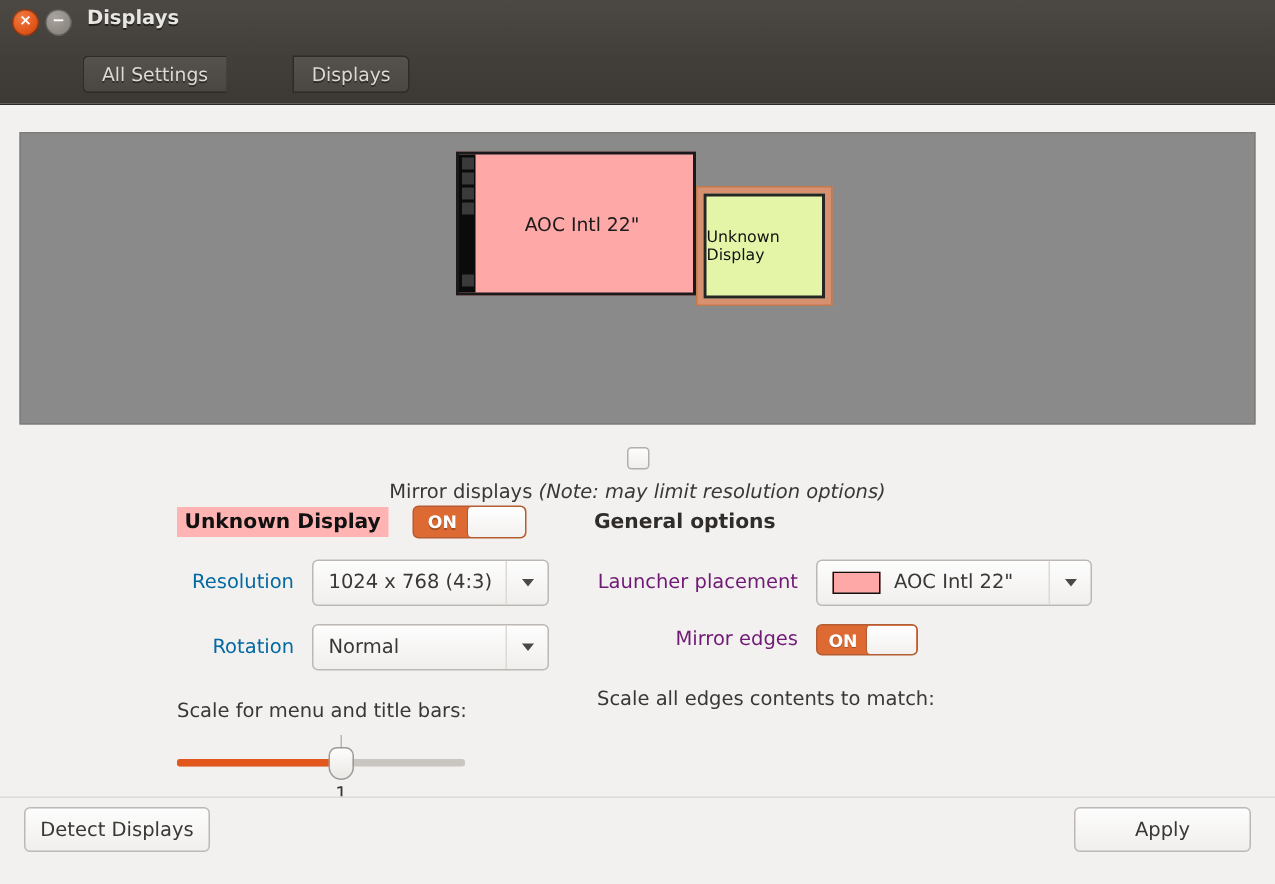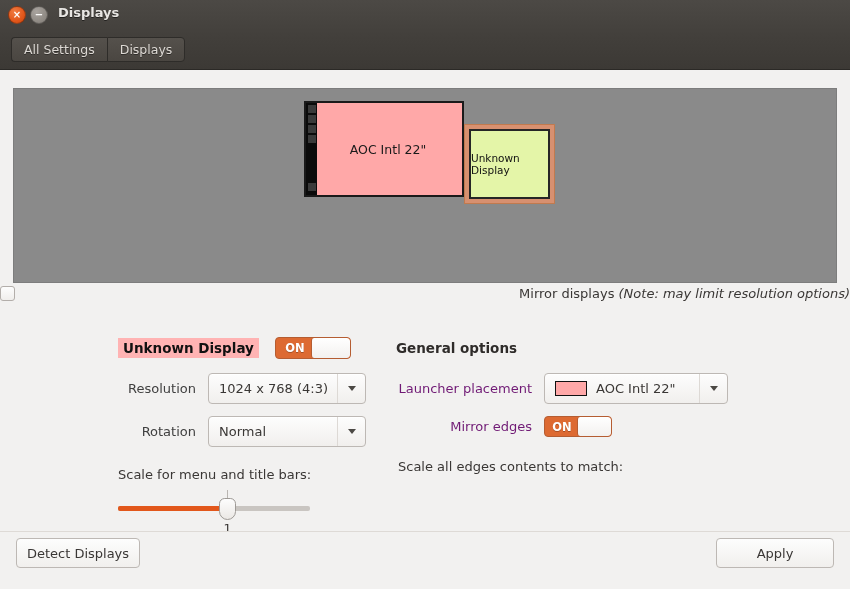--- a/index.html
+++ b/index.html
@@ -81,20 +81,21 @@
     height: 25px;
     padding: 0 12px;
     display: flex;
     align-items: center;
     font-size: 12.5px;
     color: #ddd9d4;
     background: linear-gradient(to bottom, #55514c 0%, #4a4641 100%);
     border: 1px solid #2e2c29;
     cursor: pointer;
     text-shadow: 0 1px 0 rgba(0,0,0,0.4);
+    margin-left: 44px;
   }
   .seg-btn.first  { border-radius: 4px 0 0 4px; border-right: none; }
   .seg-btn.last   { border-radius: 0 4px 4px 0; }
 
   
   .content {
     flex: 1 1 auto;
     position: relative;
     background: #f2f1f0;
     padding: 0;
@@ -174,26 +175,27 @@
   }
   .mon-unknown-inner .label {
     font-size: 10.5px;
     color: #111;
   }
 
   
   .mirror-row {
     position: absolute;
     left: 0;
-    top: 216px;
+    top: 228px;
     width: 850px;
     display: flex;
     justify-content: space-between;
     align-items: center;
     gap: 8px;
+    flex-direction: column;
   }
   .checkbox {
     width: 15px;
     height: 15px;
     border: 1px solid #b3aeaa;
     border-radius: 3px;
     background: linear-gradient(to bottom, #fdfdfd, #f0eeec);
     cursor: pointer;
   }
   .mirror-text {
@@ -266,21 +268,21 @@
   .switch.small .knob { width: 34px; }
 
   
   .field-row {
     display: flex;
     align-items: center;
     margin-top: 12px;
   }
   .field-label {
     font-size: 13px;
-    color: #404040;
+    color: #0369a1;
     width: 90px;
     text-align: right;
     padding-right: 12px;
   }
 
   .combo {
     height: 31px;
     border: 1px solid #bdb8b4;
     border-radius: 4px;
     background: linear-gradient(to bottom, #fdfdfd 0%, #f1efed 100%);

